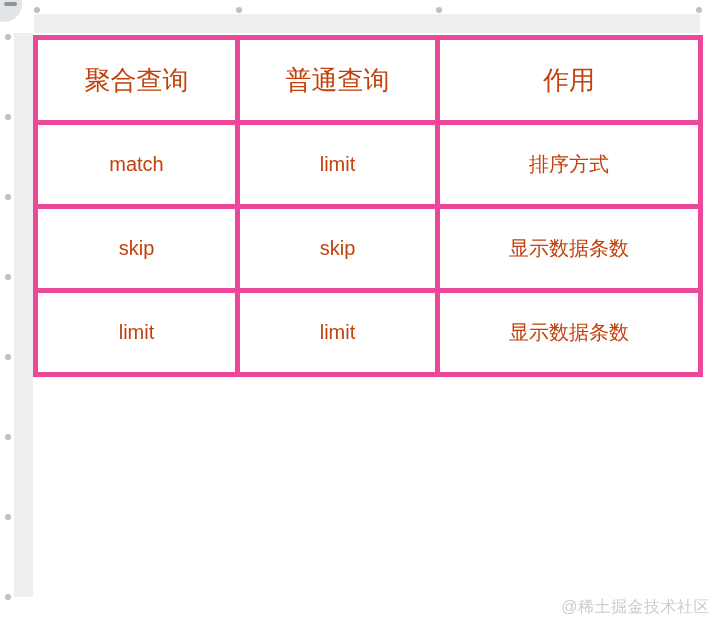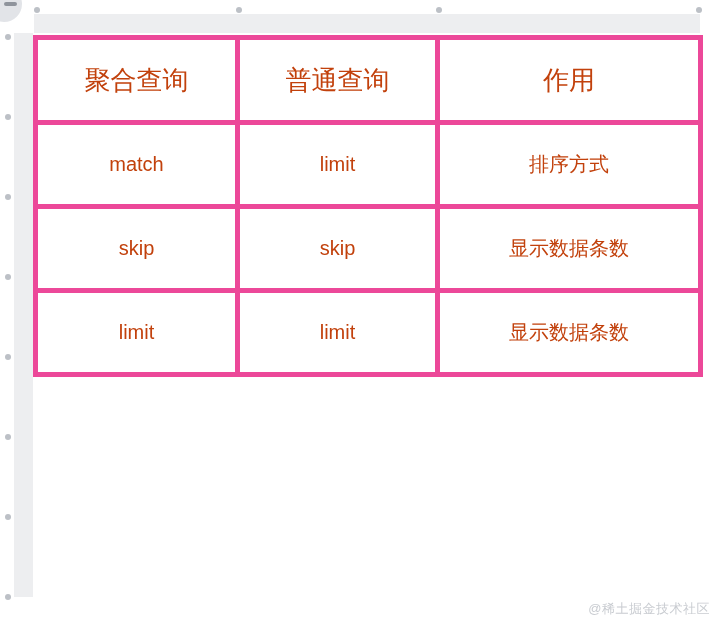--- a/index.html
+++ b/index.html
@@ -91,21 +91,21 @@
   }
   .col-a { width: 202px; }
   .col-b { width: 200px; }
   .col-c { width: 263px; }
 
   
   .watermark {
     position: absolute;
     right: 16px;
     bottom: 8px;
-    font-size: 13px;
+    font-size: 16px;
     color: #c9ccd1;
     letter-spacing: 0.5px;
     white-space: nowrap;
   }
 </style>
 </head>
 <body>
 
 <div id="root">
 

